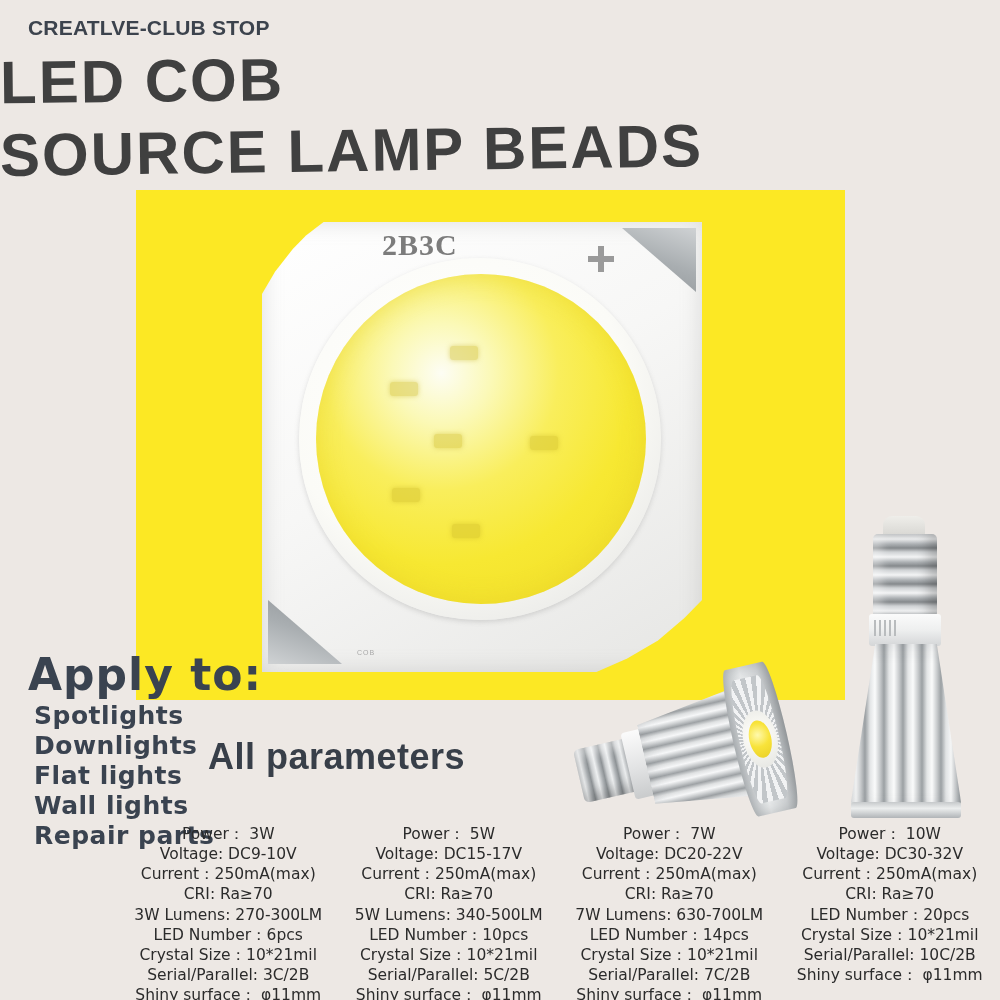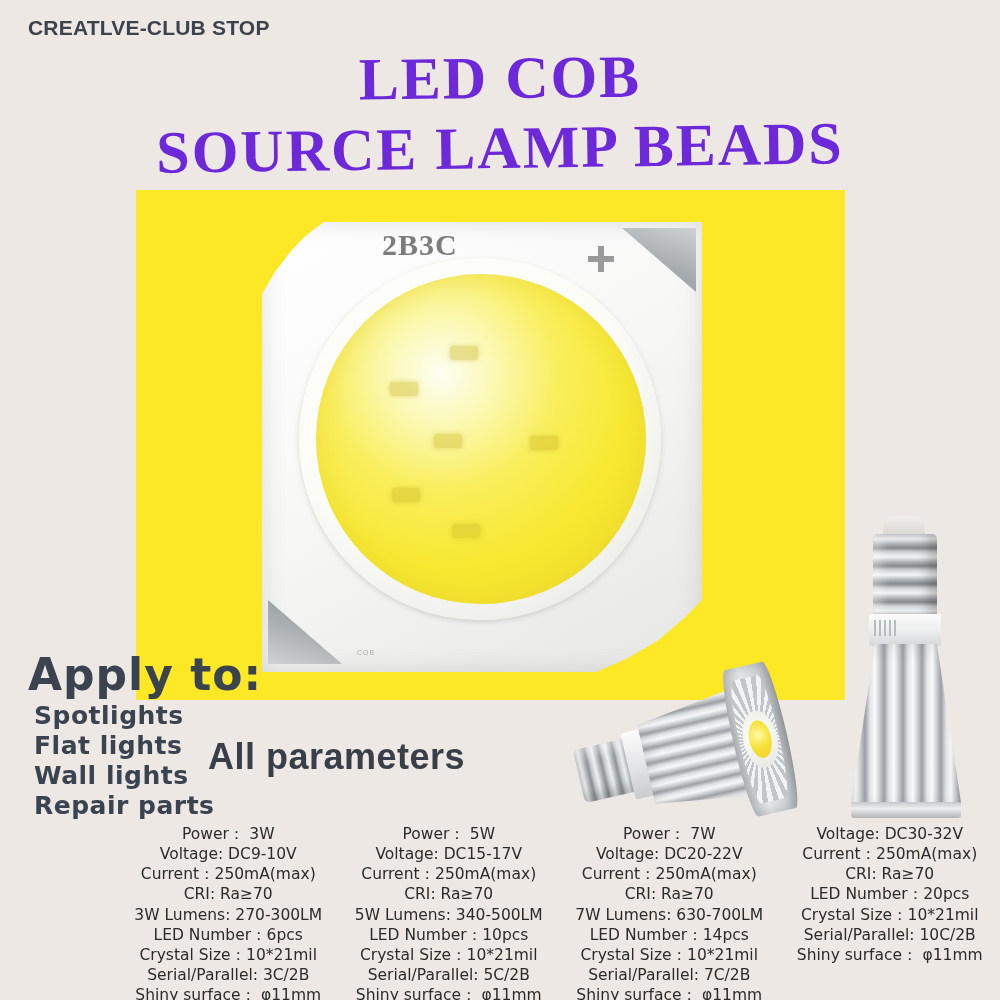--- a/index.html
+++ b/index.html
@@ -34,23 +34,22 @@
     color: #3c434d;
     font-family: "Liberation Sans", sans-serif;
   }
 
   
   .title-wrap {
     position: absolute;
     left: 0;
     top: 48px;
     width: 1000px;
-    text-align: center;
-    color: #6d28d9;
-    font-family: Liberation Serif, serif;
+    color: #404040;
+    font-family: Liberation Sans, sans-serif;
   }
   .title-line1 {
     font-size: 60px;
     font-weight: bold;
     letter-spacing: 2px;
     line-height: 1.0;
     transform: rotate(-0.6deg);
   }
   .title-line2 {
     font-size: 60px;
@@ -423,20 +422,21 @@
     <div class="ba-body"></div>
     <div class="ba-rim"></div>
     <div class="ba-reflector"></div>
     <div class="ba-cob"></div>
     <div class="ba-cob-dot"></div>
   </div>
 
   <div class="apply-block">
     <div class="apply-title">Apply to:</div>
     <div class="apply-item">Spotlights</div>
+    <div class="apply-item">Downlights</div>
     <div class="apply-item">Flat lights</div>
     <div class="apply-item">Wall lights</div>
     <div class="apply-item">Repair parts</div>
   </div>
 
   <div class="all-params">All parameters</div>
 
   <div class="spec-row">
 
     <div class="spec-col">
@@ -472,20 +472,21 @@
       <span class="line">CRI: Ra≥70</span>
       <span class="line">7W Lumens: 630-700LM</span>
       <span class="line">LED Number：14pcs</span>
       <span class="line">Crystal Size：10*21mil</span>
       <span class="line">Serial/Parallel: 7C/2B</span>
       <span class="line">Shiny surface： φ11mm</span>
 
     </div>
 
     <div class="spec-col">
+      <span class="line">Power： 10W</span>
       <span class="line">Voltage: DC30-32V</span>
       <span class="line">Current：250mA(max)</span>
       <span class="line">CRI: Ra≥70</span>
       <span class="line">LED Number：20pcs</span>
       <span class="line">Crystal Size：10*21mil</span>
       <span class="line">Serial/Parallel: 10C/2B</span>
       <span class="line">Shiny surface： φ11mm</span>
 
     </div>
 

